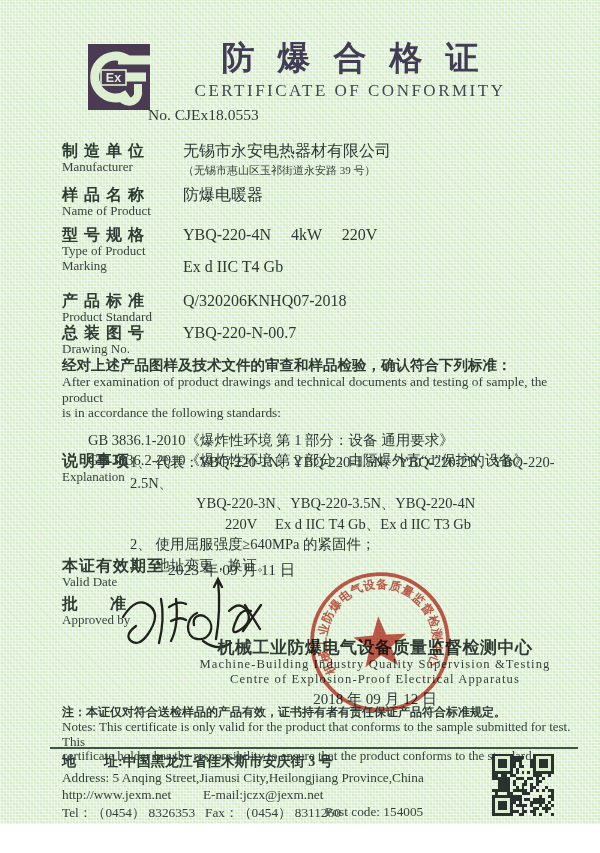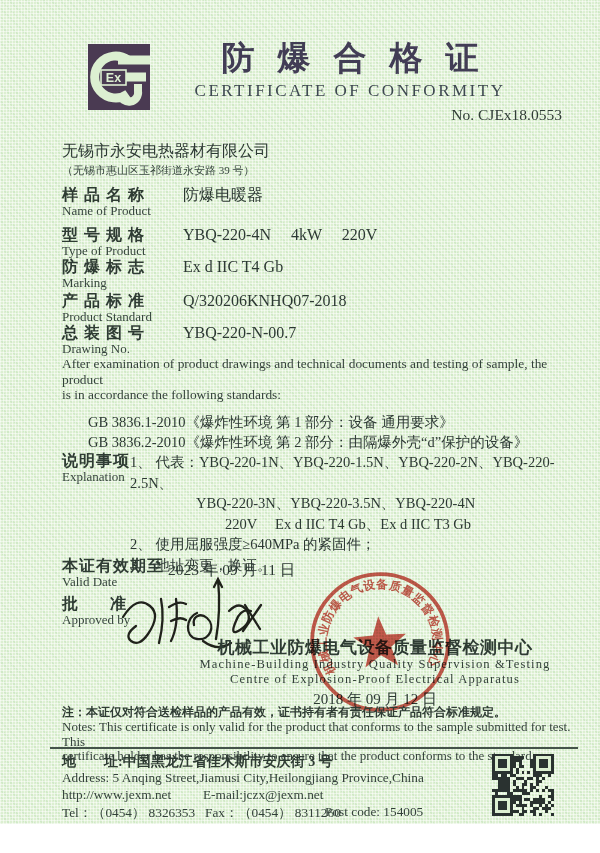--- a/index.html
+++ b/index.html
@@ -12,21 +12,21 @@
       repeating-linear-gradient(90deg, rgba(255,255,255,.5) 0 1px, rgba(255,255,255,0) 1px 3px),
       repeating-linear-gradient(45deg, rgba(150,205,145,.16) 0 2px, rgba(0,0,0,0) 2px 6px);
     color:#33413a;
   }
   .abs{position:absolute;}
   
   .title-cn{left:150px; top:36px; width:400px; text-align:center;
     font-size:33px; font-weight:700; letter-spacing:23px; text-indent:23px; color:#423d55;}
   .title-en{left:150px; top:81px; width:400px; text-align:center;
     font-size:17px; letter-spacing:2.5px; color:#3d4850;}
-  .cert-no{left:162px; top:106px; width:400px; text-align:right; font-size:15.5px; color:#303d36;}
+  .cert-no{left:148px; top:106px; width:400px; text-align:left; font-size:15.5px; color:#303d36;}
   
   .fields{left:62px; top:142px; width:516px;}
   .frow{display:flex; align-items:flex-start;}
   .frow .lbl{width:121px; flex:0 0 121px;}
   .lbl-cn{font-size:16px; line-height:17px; font-weight:700; letter-spacing:1px; color:#2e3b33;}
   .lbl-en{font-size:13px; line-height:15px; color:#35443c;}
   .frow .val{font-size:16px; line-height:18px; color:#2c3933;}
   .val-sub{font-size:11px; line-height:16px; margin-top:2px; color:#35443c;}
   .h44{min-height:44px}.h40{min-height:40px}.h32{min-height:32px}.h34{min-height:34px}.h30{min-height:30px}
   
@@ -82,20 +82,24 @@
     <rect x="13" y="26" width="25" height="15" fill="#4a3a52" stroke="#dcefd1" stroke-width="1.6"></rect>
     <text x="25.5" y="38" text-anchor="middle" font-size="12.5" font-weight="bold" fill="#dcefd1" font-family="Liberation Sans, sans-serif">Ex</text>
   </svg>
 
   <div class="abs title-en">CERTIFICATE OF CONFORMITY</div>
   <div class="abs title-cn">防爆合格证</div>
   <div class="abs cert-no">No.  CJEx18.0553</div>
 
   <div class="abs fields">
     <div class="frow h44">
+      <div class="lbl">
+        <div class="lbl-cn">制 造 单 位</div>
+        <div class="lbl-en">Manufacturer</div>
+      </div>
       <div class="val">
         <div>无锡市永安电热器材有限公司</div>
         <div class="val-sub">（无锡市惠山区玉祁街道永安路 39 号）</div>
       </div>
     </div>
     <div class="frow h40">
       <div class="lbl">
         <div class="lbl-cn">样 品 名 称</div>
         <div class="lbl-en">Name of Product</div>
       </div>
@@ -103,21 +107,20 @@
     </div>
     <div class="frow h32">
       <div class="lbl">
         <div class="lbl-cn">型 号 规 格</div>
         <div class="lbl-en">Type of Product</div>
       </div>
       <div class="val">YBQ-220-4N　 4kW　 220V</div>
     </div>
     <div class="frow h34">
       <div class="lbl">
-        <div class="lbl-cn">防 爆 标 志</div>
         <div class="lbl-en">Marking</div>
       </div>
       <div class="val">Ex d IIC T4 Gb</div>
     </div>
     <div class="frow h32">
       <div class="lbl">
         <div class="lbl-cn">产 品 标 准</div>
         <div class="lbl-en">Product Standard</div>
       </div>
       <div class="val">Q/320206KNHQ07-2018</div>
@@ -125,20 +128,21 @@
     <div class="frow h30">
       <div class="lbl">
         <div class="lbl-cn">总 装 图 号</div>
         <div class="lbl-en">Drawing No.</div>
       </div>
       <div class="val">YBQ-220-N-00.7</div>
     </div>
   </div>
 
   <div class="abs conf">
+    <div class="conf-cn">经对上述产品图样及技术文件的审查和样品检验，确认符合下列标准：</div>
     <div class="conf-en">After examination of product drawings and technical documents and testing of sample, the product</div>
     <div class="conf-en">is in accordance the following standards:</div>
     <div class="standards">
       <div>GB 3836.1-2010《爆炸性环境 第 1 部分：设备 通用要求》</div>
       <div>GB 3836.2-2010《爆炸性环境 第 2 部分：由隔爆外壳“d”保护的设备》</div>
     </div>
   </div>
 
   <div class="abs expl">
     <div class="lblcol">

